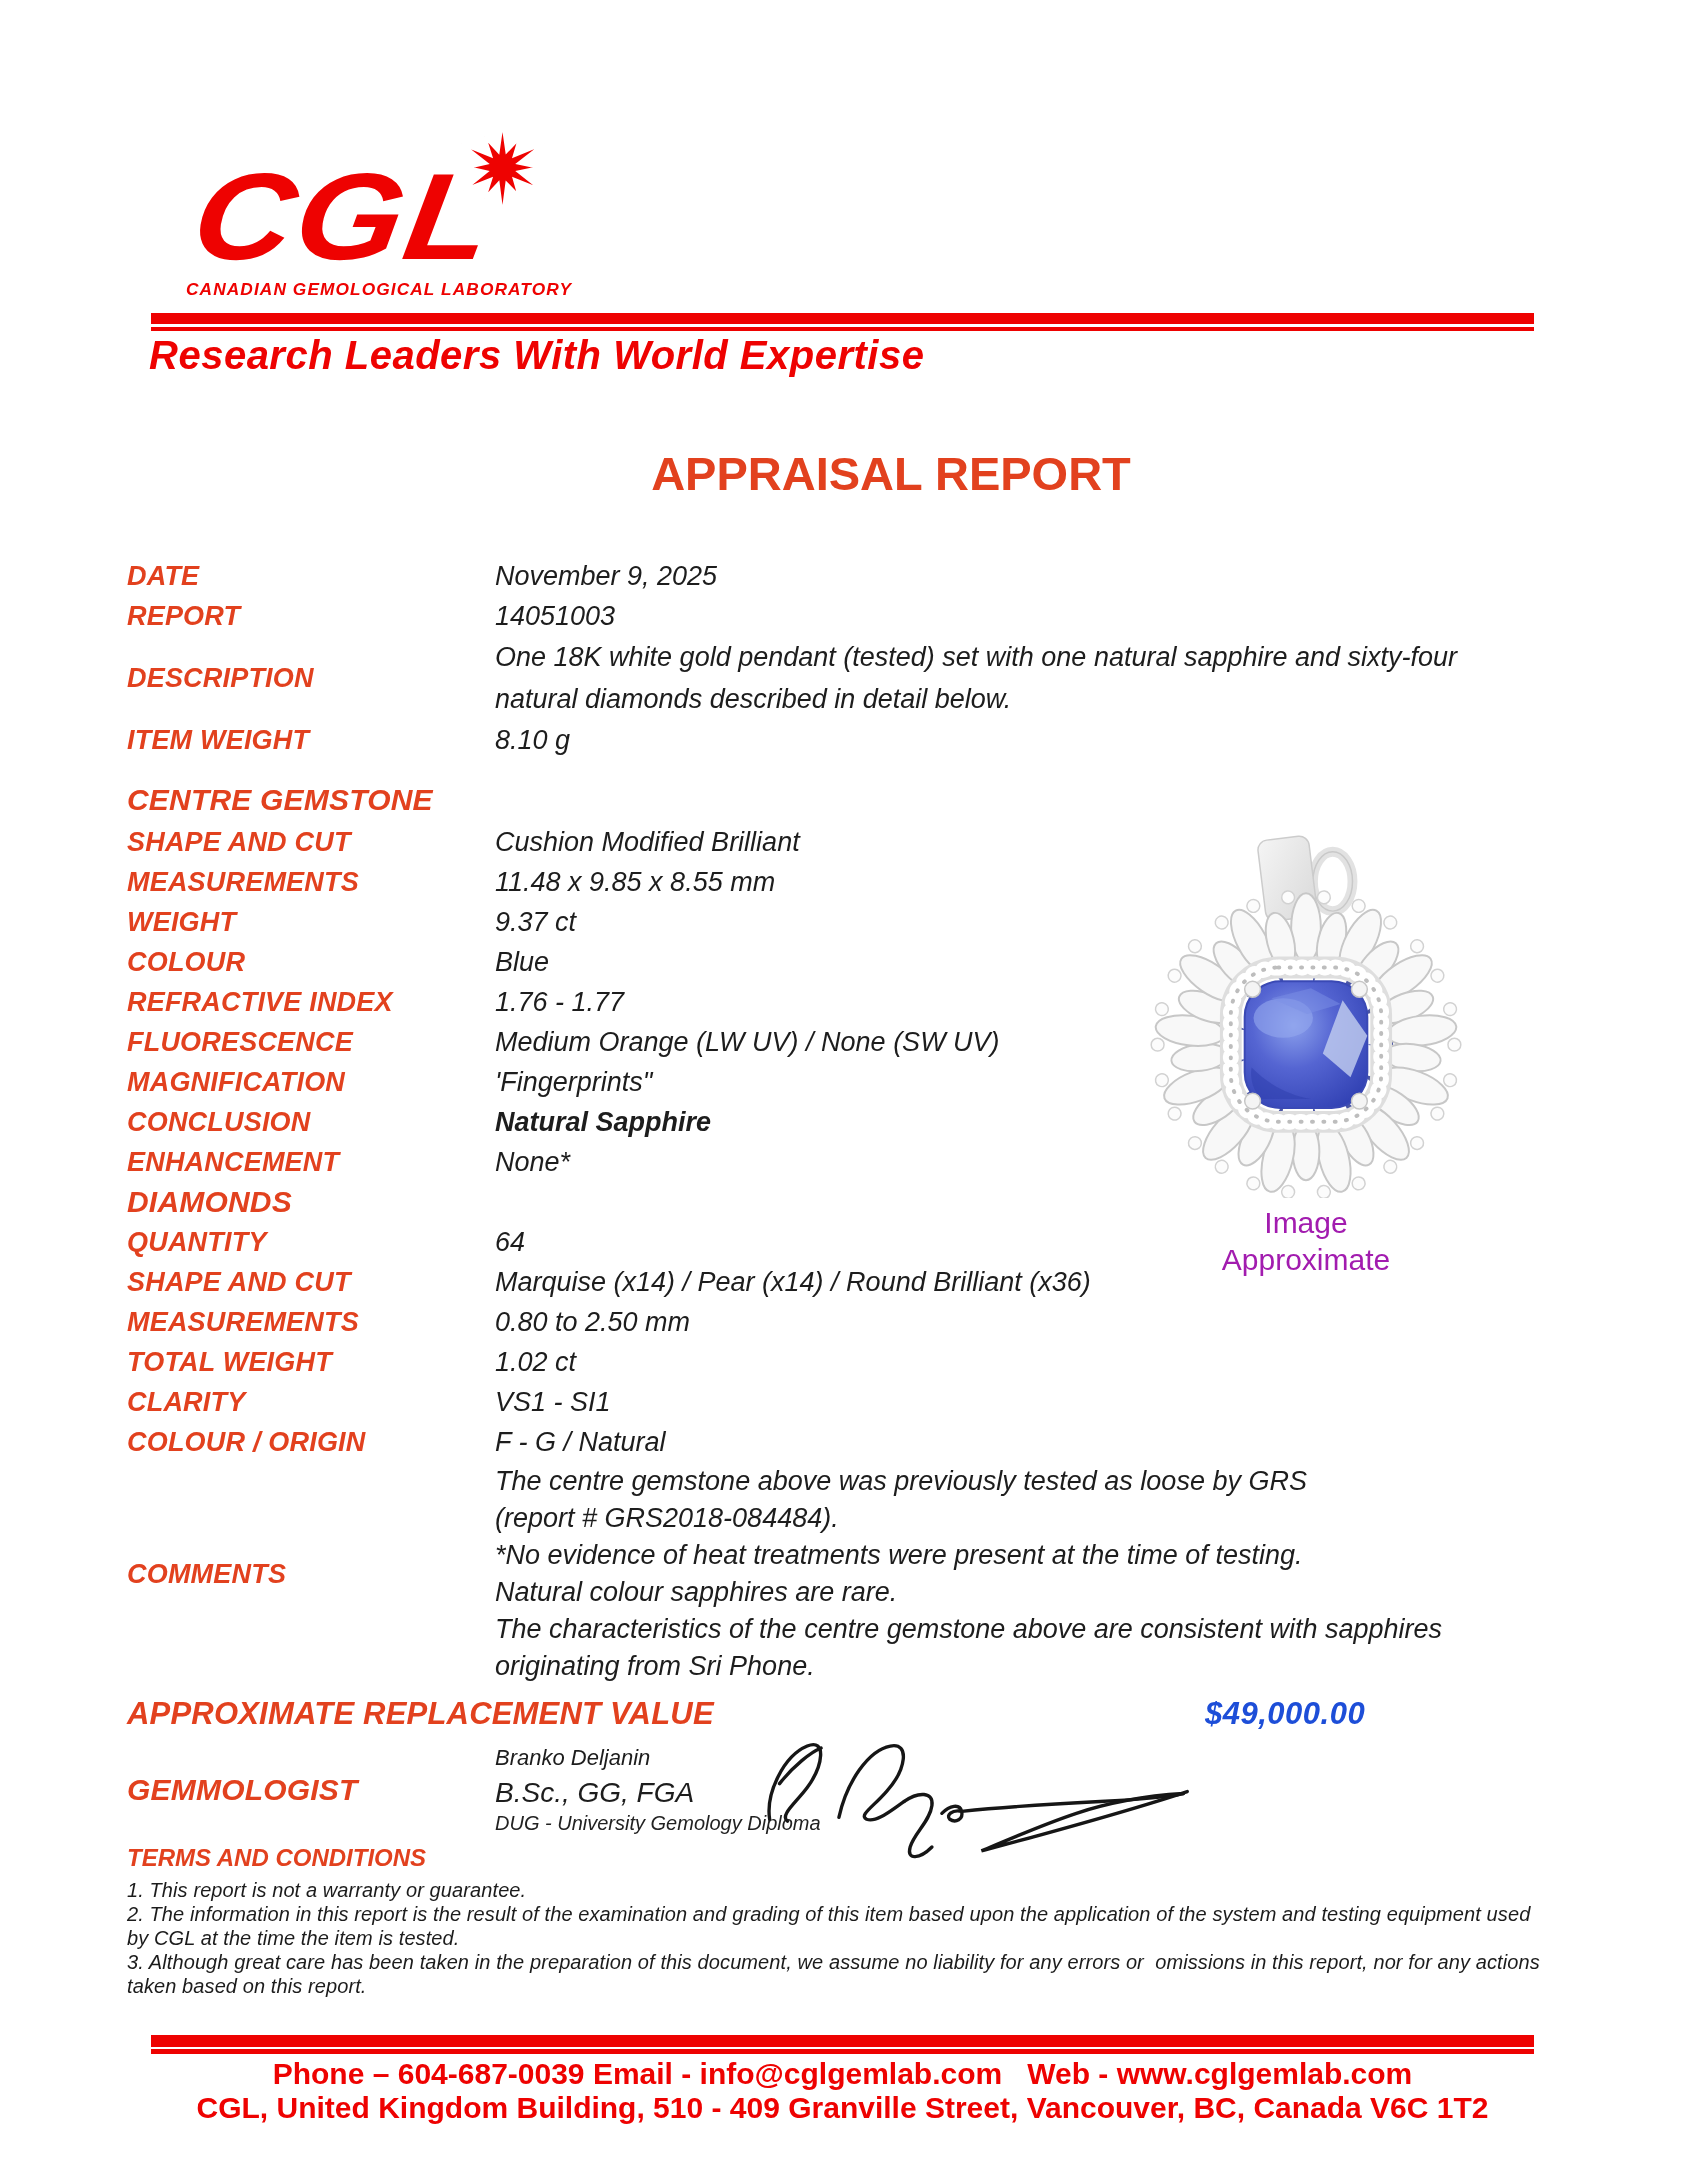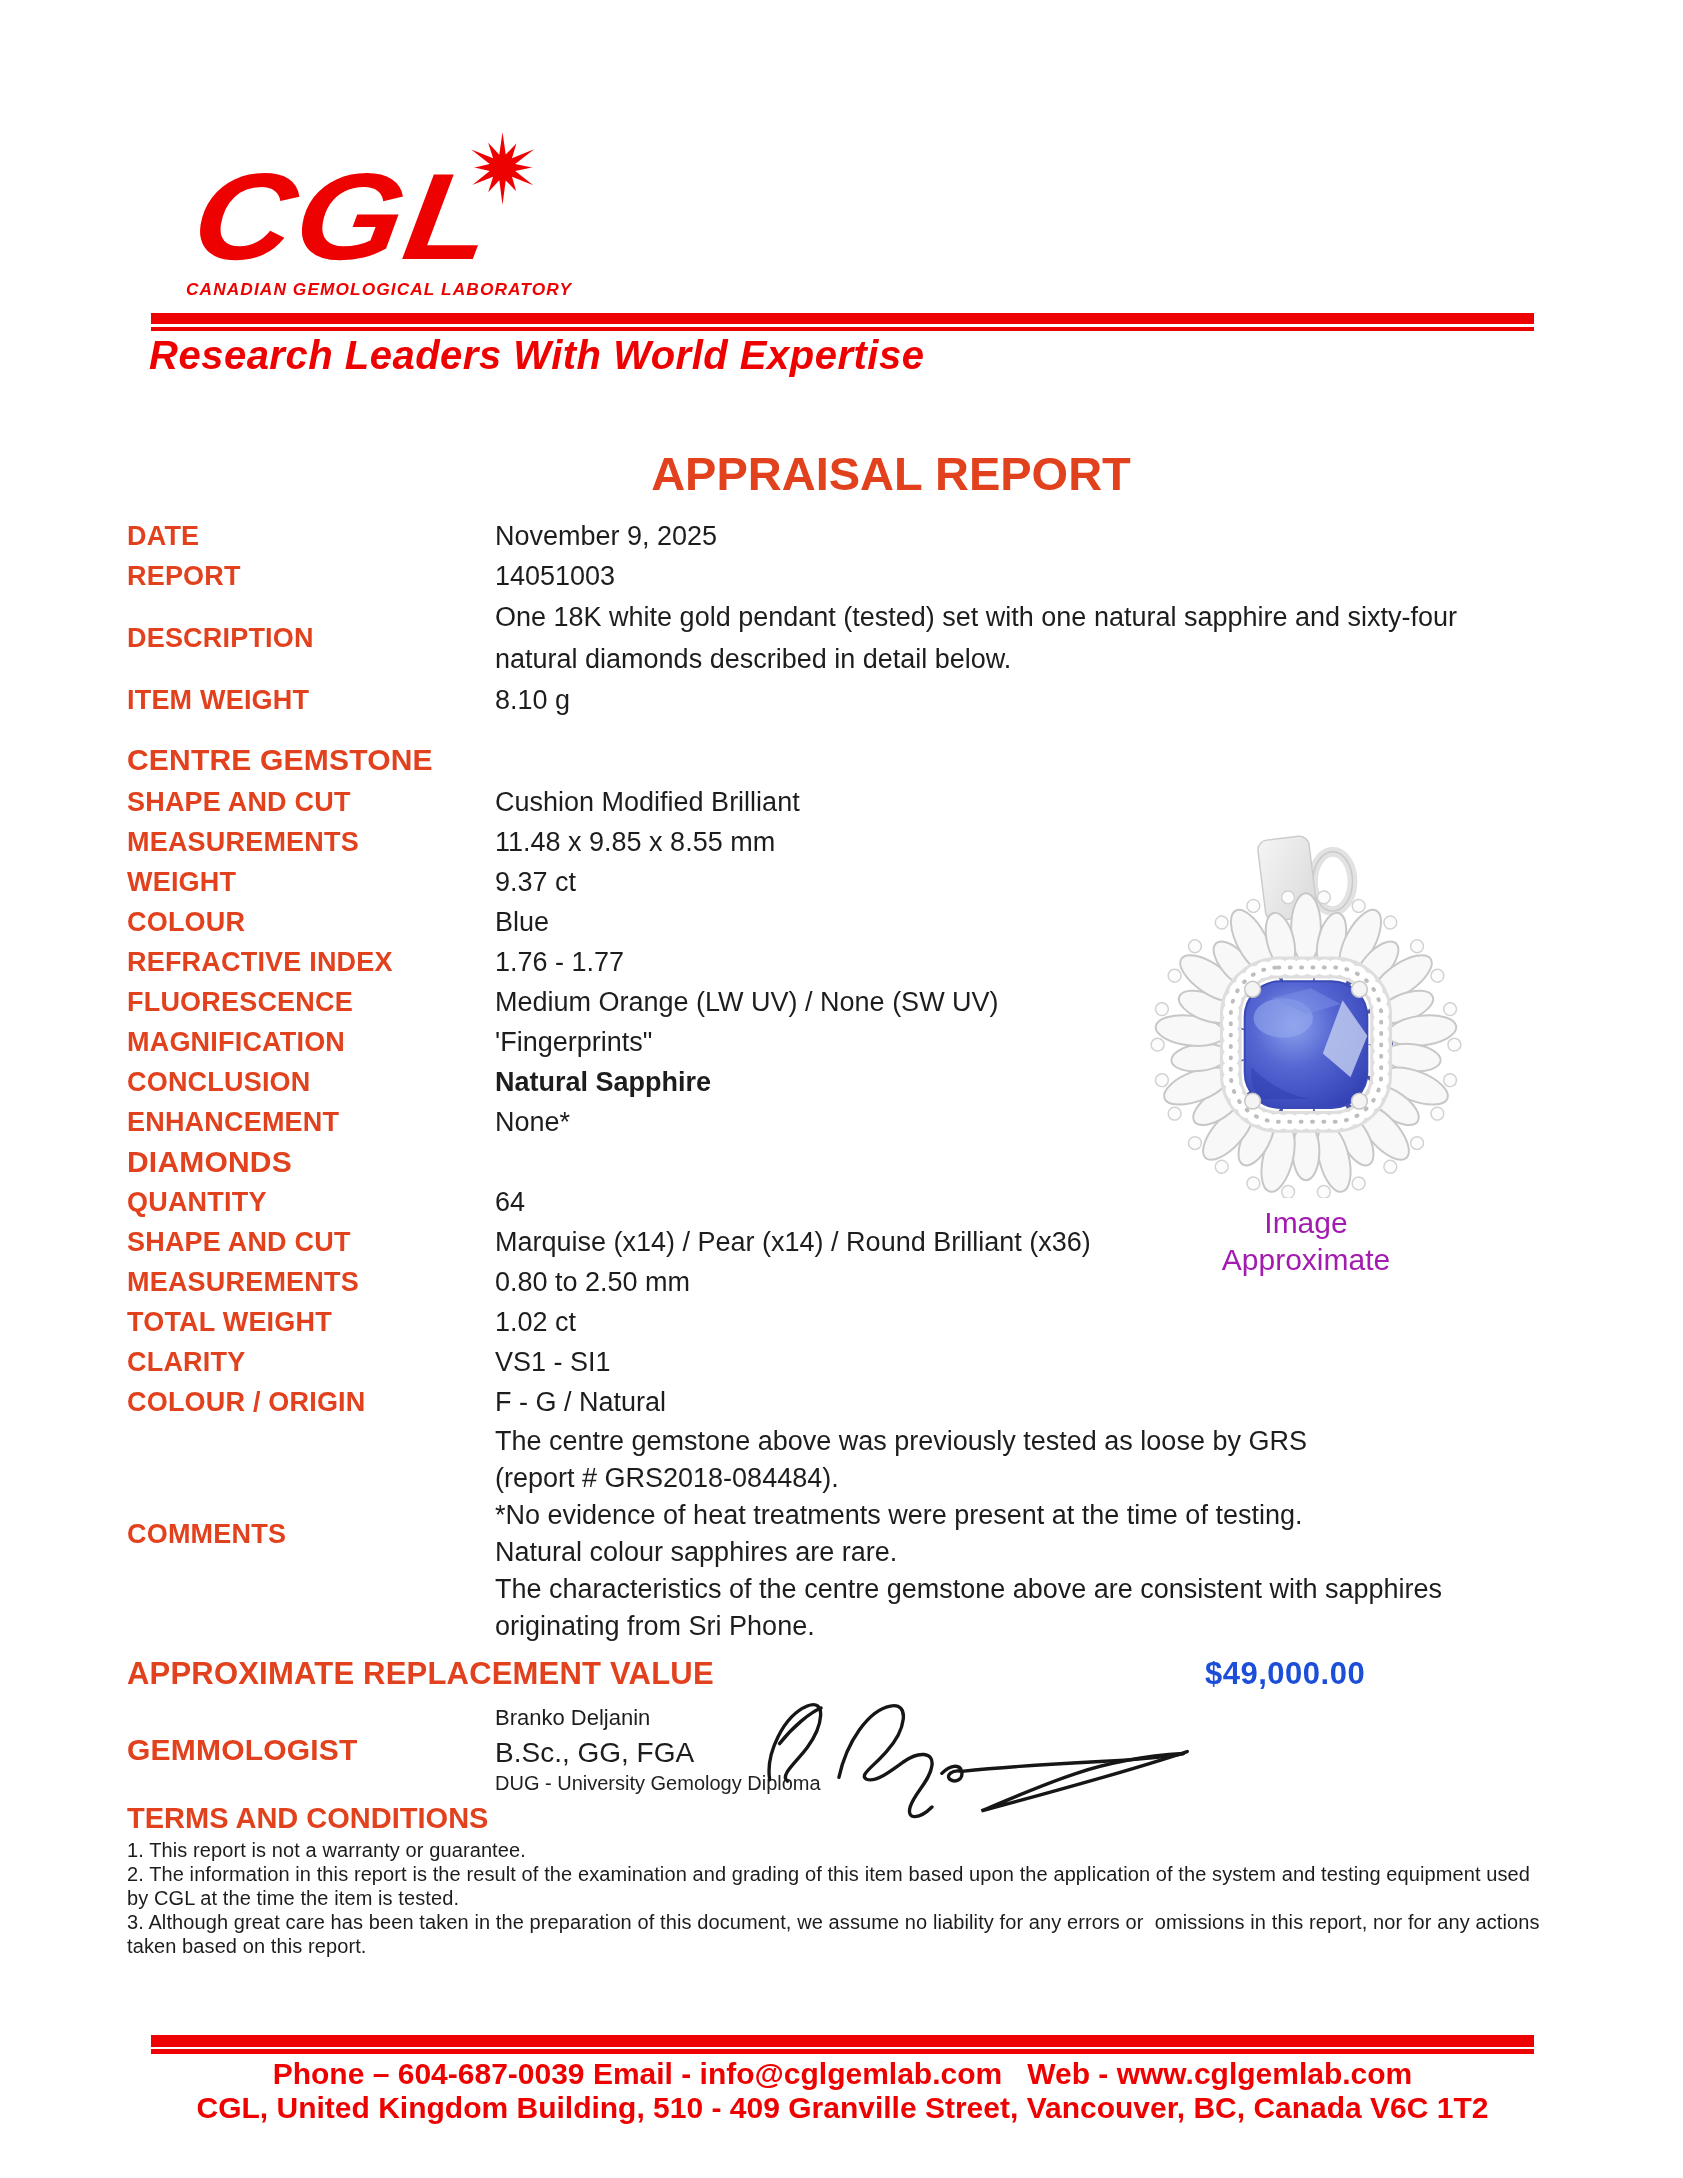--- a/index.html
+++ b/index.html
@@ -33,21 +33,21 @@
     position:absolute;left:149px;top:333px;
     font-size:40px;font-weight:bold;font-style:italic;color:var(--red);
     letter-spacing:0.5px;white-space:nowrap;
   }
   .report-title{
     position:absolute;left:99px;top:446px;width:1584px;text-align:center;
     font-size:47px;font-weight:bold;color:var(--accent);letter-spacing:0px;
   }
 
   
-  .fields{position:absolute;left:127px;top:516px;width:1428px;color:var(--ink);}
+  .fields{position:absolute;left:127px;top:556px;width:1428px;color:var(--ink);font-style:italic;}
   .frow{display:flex;align-items:center;min-height:40px;font-size:28px;}
   .flabel{flex:0 0 368px;color:var(--accent);font-weight:bold;font-size:27px;letter-spacing:0.2px;align-self:center;}
   .fvalue{color:var(--ink);font-size:27px;}
   .fvalue.bold{font-weight:bold;}
   .frow.desc{min-height:83px;}
   .frow.desc .fvalue{line-height:42px;max-width:1049px;}
   .frow.itemweight{margin-bottom:18px;}
   .sechead{height:44px;display:flex;align-items:center;
     font-size:30px;font-weight:bold;color:var(--accent);letter-spacing:0.2px;}
   .frow.comments{min-height:224px;}
@@ -57,21 +57,21 @@
   .arv-amount{font-size:31px;font-weight:bold;color:#1d4ed8;letter-spacing:0.5px;}
   .frow.gemmo{margin-top:4px;min-height:87px;align-items:flex-start;position:relative;}
   .frow.gemmo .flabel{font-size:30px;margin-top:4px;}
   .gemmo-name{font-size:22px;line-height:36px;}
   .gemmo-creds{font-size:28px;line-height:34px;}
   .gemmo-diploma{font-size:20px;line-height:26px;color:#222;}
   .signature{position:absolute;left:609px;top:-18px;width:475px;height:149px;}
 
   
   .terms-head{margin-top:6px;height:32px;display:flex;align-items:center;
-    font-size:29px;font-weight:bold;color:var(--accent);}
+    font-size:24px;font-weight:bold;color:var(--accent);}
   .terms{font-size:20px;line-height:24px;color:#1c1c1c;margin-top:4px;letter-spacing:0.1px;}
   .terms .term{white-space:pre-wrap;}
 
   
   .figure{position:absolute;left:1113px;top:830px;width:386px;text-align:center;}
   .figure svg{display:block;}
   .fig-caption{font-size:30px;line-height:37px;color:#a21caf;margin-top:6px;}
 
   
   .rule.footer-rule{top:2035px;}

